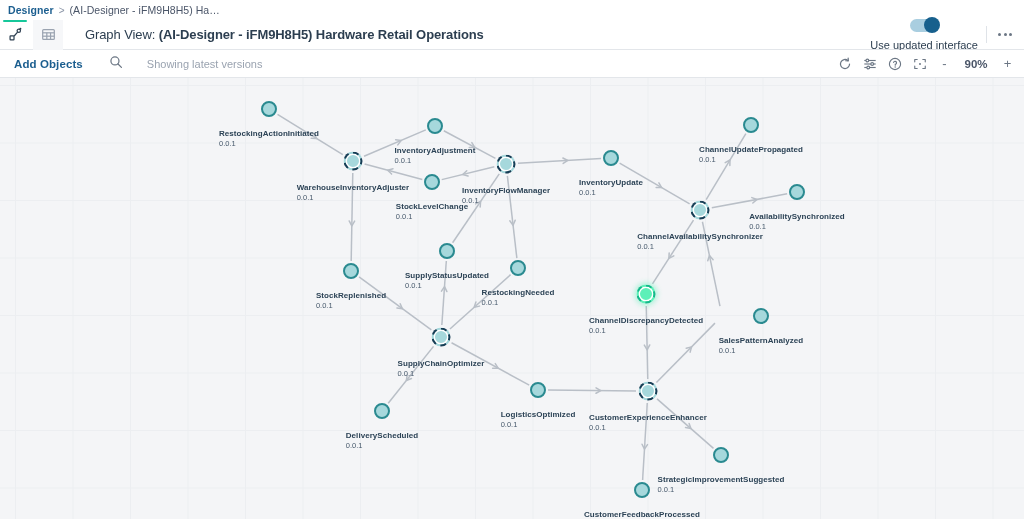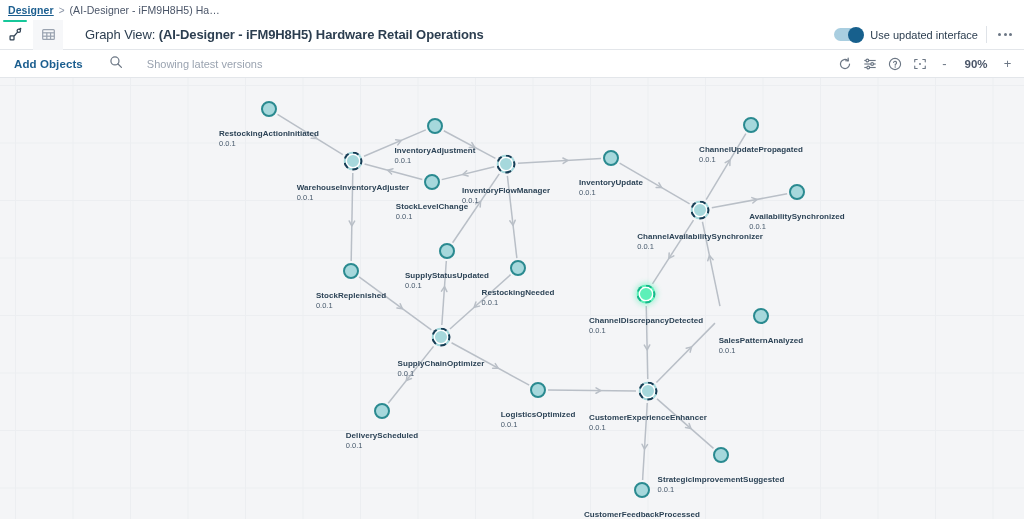--- a/index.html
+++ b/index.html
@@ -13,21 +13,21 @@
   #app { position: relative; width: 1024px; height: 519px; background: #fff; }
 
   
   .breadcrumb {
     position: absolute; top: 0; left: 0; right: 0; height: 20px;
     display: flex; align-items: center; gap: 5px;
     padding-left: 8px;
     font-size: 10.5px; color: #4a5568; background: #fff;
   }
   .bc-link {
-    color: #1b5e8f; text-decoration: underline; font-weight: 700;
+    color: #1b5e8f; font-weight: 700;
     letter-spacing: .1px; cursor: pointer;
   }
   .bc-sep { color: #8a94a6; font-size: 10px; }
   .bc-current { color: #4a5568; letter-spacing: .05px; }
 
   
   .header {
     position: absolute; top: 20px; left: 0; right: 0; height: 30px;
     display: flex; align-items: center;
     border-bottom: 1px solid #e3e6ea;
@@ -50,21 +50,21 @@
     margin-left: 22px; font-size: 13px; color: #2c3e50;
     white-space: nowrap; letter-spacing: -.1px;
   }
   .view-title .vt-label { font-weight: 400; }
   .view-title .vt-name { font-weight: 700; }
 
   .header-right {
     margin-left: auto; display: flex; align-items: center;
     gap: 8px; padding-right: 9px;
   }
-  .toggle-wrap { display: flex; align-items: center; gap: 7px; cursor: pointer; }
+  .toggle-wrap { display: flex; align-items: center; gap: 7px; cursor: pointer; flex-direction: column; }
   .toggle {
     position: relative; width: 29px; height: 13px;
     background: #a9cee0; border-radius: 7px;
   }
   .toggle .knob {
     position: absolute; top: -1.5px; right: -1px;
     width: 16px; height: 16px; border-radius: 50%;
     background: #17608d;
   }
   .toggle-label { font-size: 11px; color: #2c3e50; white-space: nowrap; }

